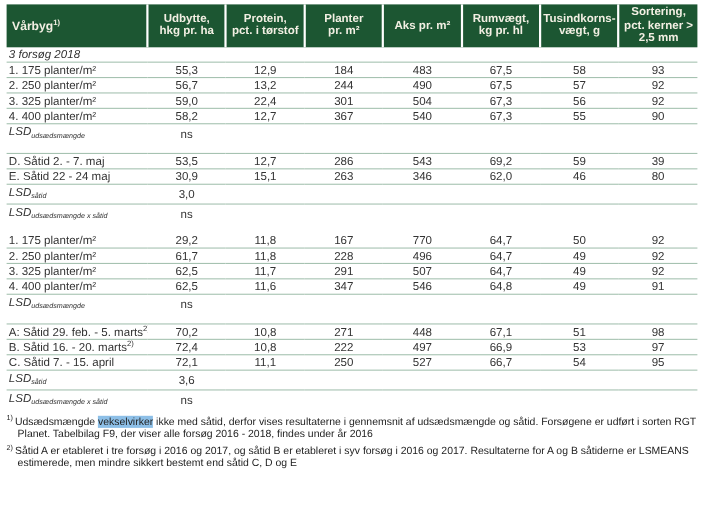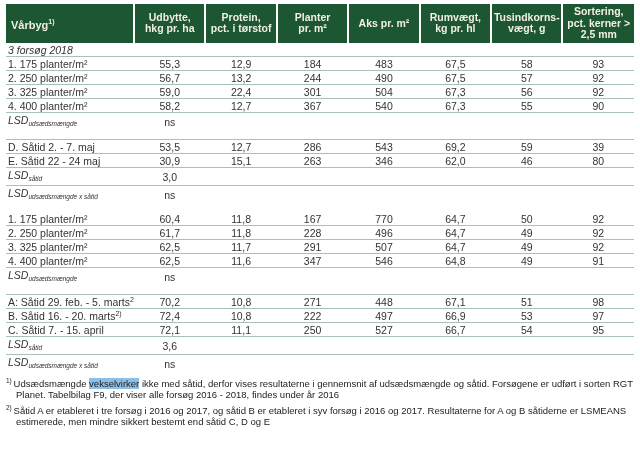--- a/index.html
+++ b/index.html
@@ -157,21 +157,21 @@
         <tr class="lsd">
           <td class="label"><span class="lsd-name">LSD</span><span class="lsd-sub">udsædsmængde x såtid</span></td>
           <td><span class="lsd-val">ns</span></td>
           <td colspan="6"></td>
         </tr>
         <tr class="spacer">
           <td colspan="8"></td>
         </tr>
         <tr class="data">
           <td class="label">1. 175 planter/m²</td>
-          <td>60,4</td>
+          <td>29,2</td>
           <td>11,8</td>
           <td>167</td>
           <td>770</td>
           <td>64,7</td>
           <td>50</td>
           <td>92</td>
         </tr>
         <tr class="data">
           <td class="label">2. 250 planter/m²</td>
           <td>61,7</td>

